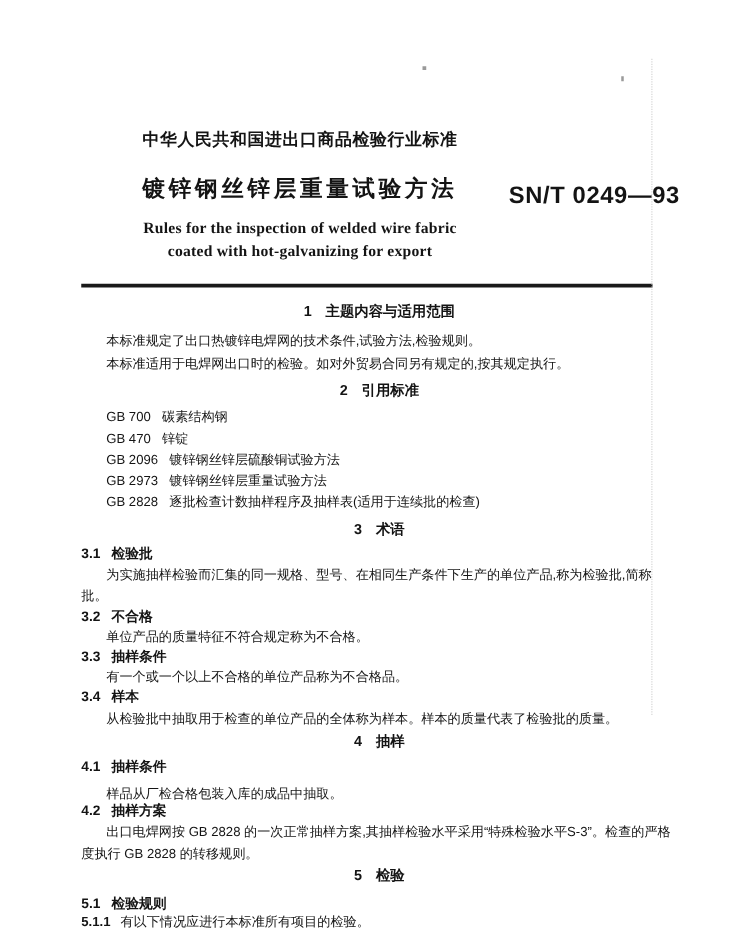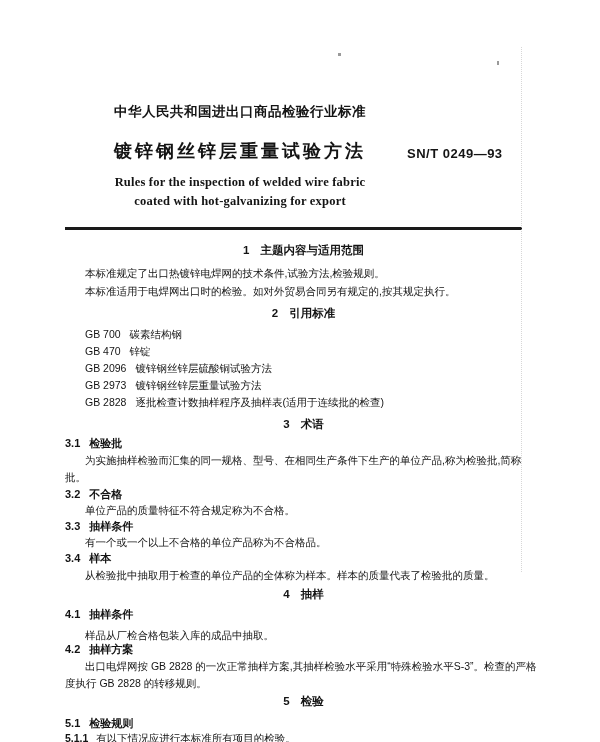--- a/index.html
+++ b/index.html
@@ -4,21 +4,21 @@
 <style>
   html,body{margin:0;padding:0;background:#fff;}
   #page{
     position:relative;width:600px;height:742px;background:#ffffff;overflow:hidden;
     font-family:"Liberation Sans","DejaVu Sans",sans-serif;color:#141414;margin-top:39px;
   }
   
   .center-band{position:absolute;left:0;width:480px;text-align:center;}
   #kind-line{top:64px;font-size:13.5px;font-weight:bold;letter-spacing:.5px;}
   #main-title{top:100px;font-size:18px;font-weight:bold;letter-spacing:3px;}
-  #std-no{position:absolute;left:407px;top:107px;font-size:13px;font-weight:bold;letter-spacing:.5px;}
+  #std-no{position:absolute;left:407px;top:107px;font-size:19px;font-weight:bold;letter-spacing:.5px;}
   .en-title{position:absolute;left:0;width:480px;text-align:center;
     font-family:"Liberation Serif","DejaVu Serif",serif;font-weight:bold;font-size:12.5px;letter-spacing:.2px;}
   #en1{top:136px;} #en2{top:155px;}
   #header-rule{position:absolute;left:65px;top:188px;width:457px;height:3px;background:#1a1a1a;}
   
   #content{position:absolute;left:65px;top:196px;width:477px;}
   .ln{position:absolute;left:0;width:100%;line-height:17px;margin:0;}
   .body{font-size:10.5px;}
   .indent{text-indent:20px;}
   .head{font-size:11.5px;font-weight:bold;text-align:center;}

